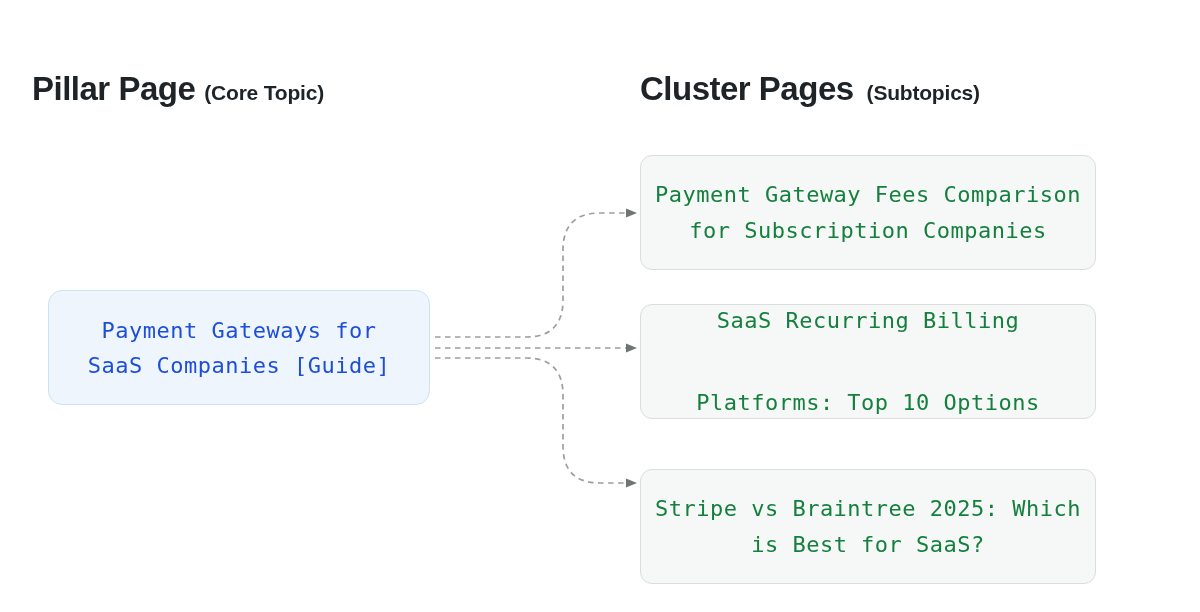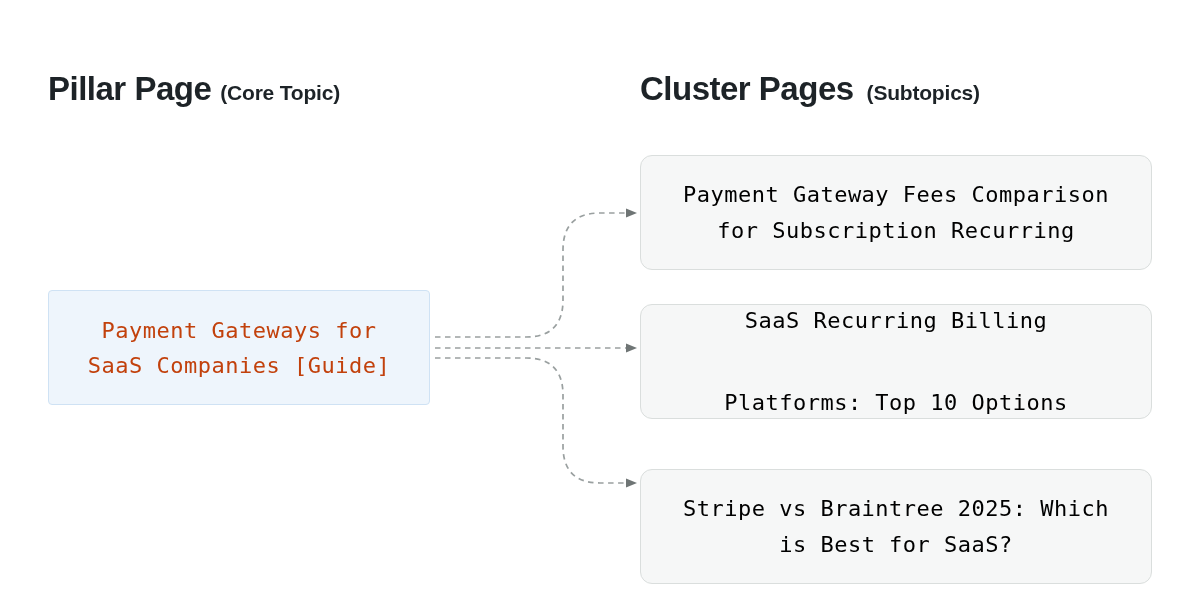--- a/index.html
+++ b/index.html
@@ -22,51 +22,51 @@
     font-weight:700;
     letter-spacing:-0.5px;
     color:#1d2327;
   }
   .header-sub{
     font-size:21px;
     font-weight:700;
     letter-spacing:-0.2px;
     color:#1d2327;
   }
-  .header-pillar{left:48px;top:70px;gap:9px;}
+  .header-pillar{left:32px;top:70px;gap:9px;}
   .header-cluster{left:640px;top:70px;gap:13px;}
 
   .card{
     position:absolute;
     box-sizing:border-box;
     display:flex;
     flex-direction:column;
     justify-content:center;
     align-items:center;
     text-align:center;
     font-family:"DejaVu Sans Mono", monospace;
     font-size:22px;
     letter-spacing:0.5px;
   }
   .pillar-card{
     left:48px;top:290px;
     width:382px;height:115px;
     background:#eef5fc;
     border:1px solid #cfe2f4;
-    border-radius:4px;
-    color:#c2410c;
+    border-radius:14px;
+    color:#1d4ed8;
     line-height:35px;
   }
   .cluster-card{
     left:640px;
-    width:512px;height:115px;
+    width:456px;height:115px;
     background:#f6f7f7;
     border:1px solid #dadedd;
     border-radius:12px;
-    color:#000000;
+    color:#15803d;
     line-height:36px;
   }
   .cluster-card-1{top:155px;}
   .cluster-card-2{top:304px;gap:46px;}
   .cluster-card-3{top:425px;margin-top:44px;}
 
   .connectors{
     position:absolute;
     left:430px;top:140px;
     width:212px;height:360px;
@@ -106,21 +106,21 @@
     <path d="M 5 197 L 96 197 Q 133 197 133 160 L 133 110 Q 133 73 170 73 L 196 73"></path>
     <polygon points="196,68.5 207,73 196,77.5"></polygon>
     <path d="M 5 208 L 196 208"></path>
     <polygon points="196,203.5 207,208 196,212.5"></polygon>
     <path d="M 5 218 L 96 218 Q 133 218 133 255 L 133 306 Q 133 343 170 343 L 196 343"></path>
     <polygon points="196,338.5 207,343 196,347.5"></polygon>
   </svg>
 
   <div class="card cluster-card cluster-card-1">
     <span>Payment Gateway Fees Comparison</span>
-    <span>for Subscription Recurring</span>
+    <span>for Subscription Companies</span>
   </div>
 
   <div class="card cluster-card cluster-card-2">
     <span>SaaS Recurring Billing</span>
     <span>Platforms: Top 10 Options</span>
   </div>
 
   <div class="card cluster-card cluster-card-3">
     <span>Stripe vs Braintree 2025: Which</span>
     <span>is Best for SaaS?</span>

